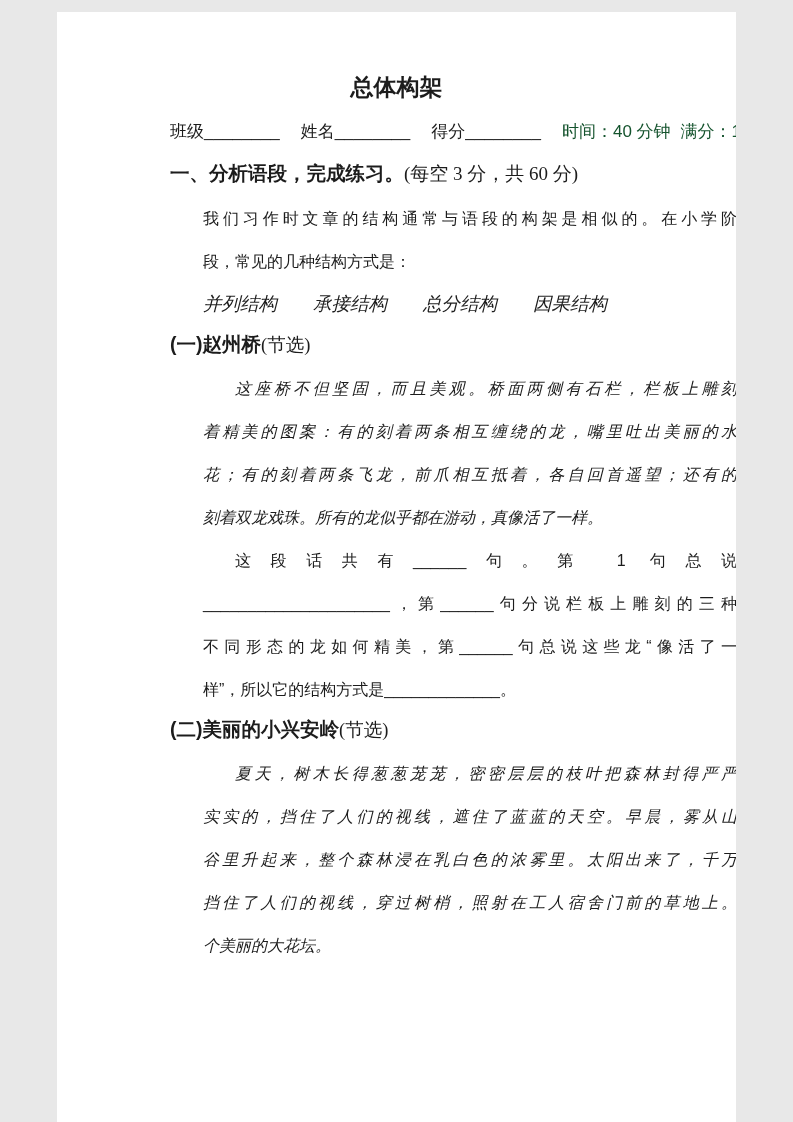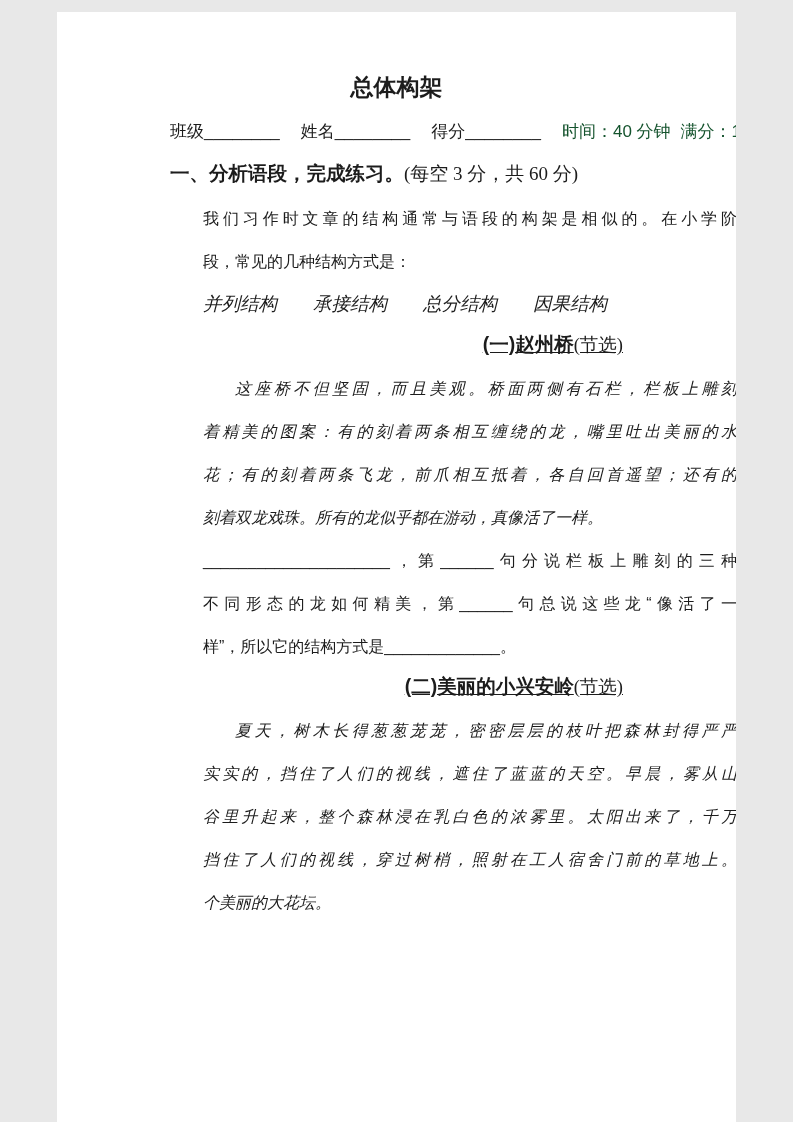--- a/index.html
+++ b/index.html
@@ -73,23 +73,22 @@
     gap: 36px;
     margin-left: 33px;
     font-size: 18.5px;
     line-height: 43px;
   }
   .passage-title {
     margin: 2px 0 6px 0;
     font-size: 19.5px;
     line-height: 32px;
     font-weight: bold;
-    text-align: right;
+    text-align: left;
     font-style: normal;
-    text-decoration: underline;
   }
   .passage-title .note {
     font-family: "Liberation Serif", serif;
     font-weight: normal;
     font-size: 18.5px;
     font-style: normal;
   }
 </style>
 </head>
 <body>
@@ -122,20 +121,21 @@
   <h3 class="passage-title"><span>(一)赵州桥</span><span class="note">(节选)</span></h3>
 
   <div class="body-block kaiti">
     <div class="line first">这座桥不但坚固，而且美观。桥面两侧有石栏，栏板上雕刻</div>
     <div class="line">着精美的图案：有的刻着两条相互缠绕的龙，嘴里吐出美丽的水</div>
     <div class="line">花；有的刻着两条飞龙，前爪相互抵着，各自回首遥望；还有的</div>
     <div class="line line-last">刻着双龙戏珠。所有的龙似乎都在游动，真像活了一样。</div>
   </div>
 
   <div class="body-block">
+    <div class="line first">这段话共有______句。第 1 句总说</div>
     <div class="line">_____________________，第______句分说栏板上雕刻的三种</div>
     <div class="line">不同形态的龙如何精美，第______句总说这些龙“像活了一</div>
     <div class="line line-last">样”，所以它的结构方式是_____________。</div>
   </div>
 
   <h3 class="passage-title"><span>(二)美丽的小兴安岭</span><span class="note">(节选)</span></h3>
 
   <div class="body-block kaiti">
     <div class="line first">夏天，树木长得葱葱茏茏，密密层层的枝叶把森林封得严严</div>
     <div class="line">实实的，挡住了人们的视线，遮住了蓝蓝的天空。早晨，雾从山</div>

